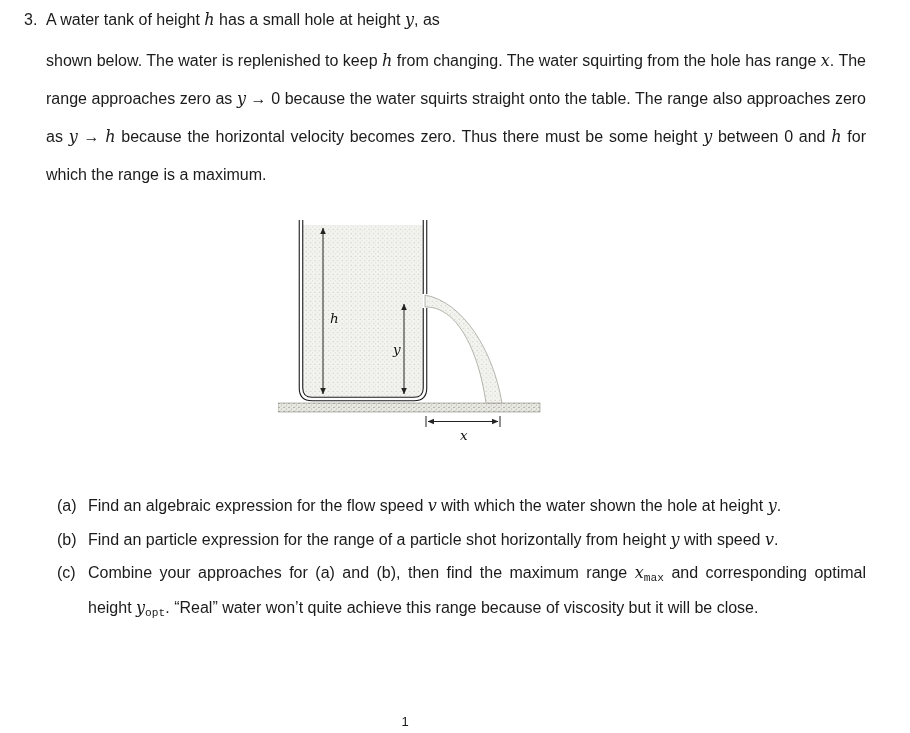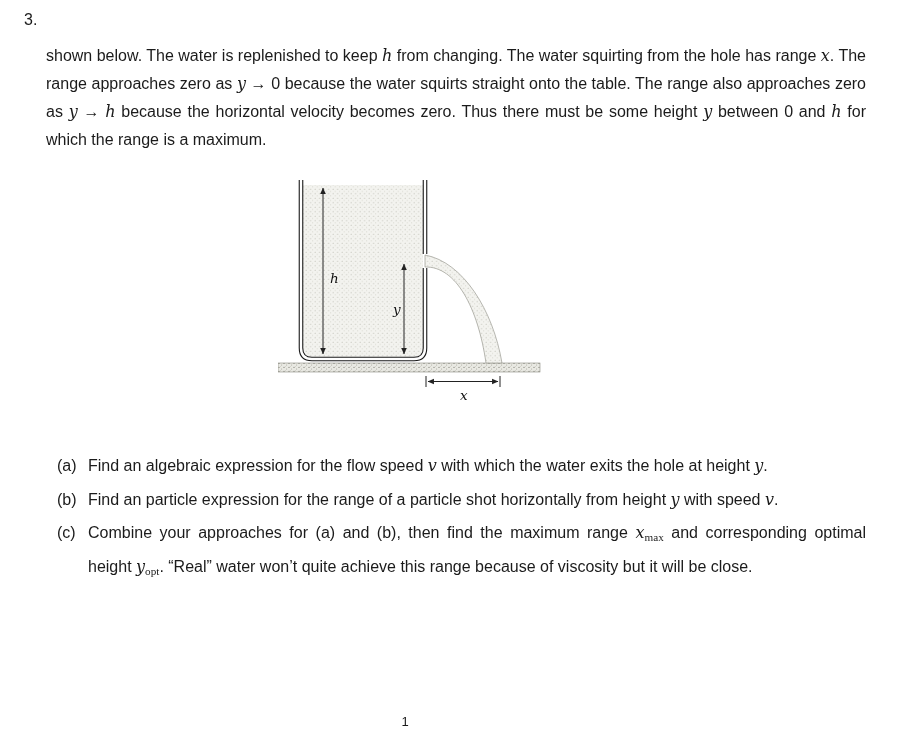--- a/index.html
+++ b/index.html
@@ -28,28 +28,28 @@
     line-height: 28px;
   }
   .pnum {
     flex: 0 0 22px;
     width: 22px;
   }
   .body-par {
     margin: 8px 0 16px 22px;
     width: 820px;
     text-align: justify;
-    line-height: 28px;
+    line-height: 38px;
   }
   .math {
     font-family: "DejaVu Serif", serif;
     font-style: italic;
   }
   .msub {
-    font-family: Liberation Serif, serif;
+    font-family: Liberation Mono, monospace;
     font-size: 0.7em;
     vertical-align: -0.25em;
   }
   .figure {
     margin: 14px 0 0 254px;
     width: 280px;
     height: 235px;
   }
   .parts {
     margin-top: 46px;
@@ -83,20 +83,21 @@
   }
 </style>
 </head>
 <body>
 
 <div class="page">
   <div class="content">
 
     <div class="intro-line">
       <span class="pnum">3.</span>
+      <span class="runs"><span>A water tank of height </span><span class="math">h</span><span> has a small hole at height </span><span class="math">y</span><span>, as</span></span>
     </div>
 
     <div class="body-par"><span>shown below. The water is replenished to keep </span><span class="math">h</span><span> from changing. The water squirting from the hole has range </span><span class="math">x</span><span>. The range approaches zero as </span><span class="math">y</span><span> → 0 because the water squirts straight onto the table. The range also approaches zero as </span><span class="math">y</span><span> → </span><span class="math">h</span><span> because the horizontal velocity becomes zero. Thus there must be some height </span><span class="math">y</span><span> between 0 and </span><span class="math">h</span><span> for which the range is a maximum.</span></div>
 
     <div class="figure">
       <svg width="280" height="235" viewBox="0 0 280 235" aria-hidden="true">
         <defs>
           <pattern id="stipple" width="4.5" height="4.5" patternUnits="userSpaceOnUse">
             <rect width="4.5" height="4.5" fill="#f3f3ef"></rect>
             <circle cx="1.1" cy="1.2" r="0.55" fill="#b7b7ad"></circle>
@@ -141,21 +142,21 @@
           <line x1="222" y1="206" x2="222" y2="217" stroke="#222222" stroke-width="1"></line>
           <line x1="150" y1="211.5" x2="220" y2="211.5" stroke="#222222" stroke-width="1" marker-start="url(#ah)" marker-end="url(#ah)"></line>
         </g>
         <text x="182" y="230" class="figlabel">x</text>
       </svg>
     </div>
 
     <div class="parts">
       <div class="part">
         <span class="plabel">(a)</span>
-        <span class="runs"><span>Find an algebraic expression for the flow speed </span><span class="math">v</span><span> with which the water exits the hole at height </span><span class="math">y</span><span>.</span></span>
+        <span class="runs"><span>Find an algebraic expression for the flow speed </span><span class="math">v</span><span> with which the water shown the hole at height </span><span class="math">y</span><span>.</span></span>
       </div>
       <div class="part">
         <span class="plabel">(b)</span>
         <span class="runs"><span>Find an particle expression for the range of a particle shot horizontally from height </span><span class="math">y</span><span> with speed </span><span class="math">v</span><span>.</span></span>
       </div>
       <div class="part">
         <span class="plabel">(c)</span>
         <span class="runs"><span>Combine your approaches for (a) and (b), then find the maximum range </span><span class="math">x</span><span class="msub">max</span><span> and corresponding optimal height </span><span class="math">y</span><span class="msub">opt</span><span>. “Real” water won’t quite achieve this range because of viscosity but it will be close.</span></span>
       </div>
     </div>

